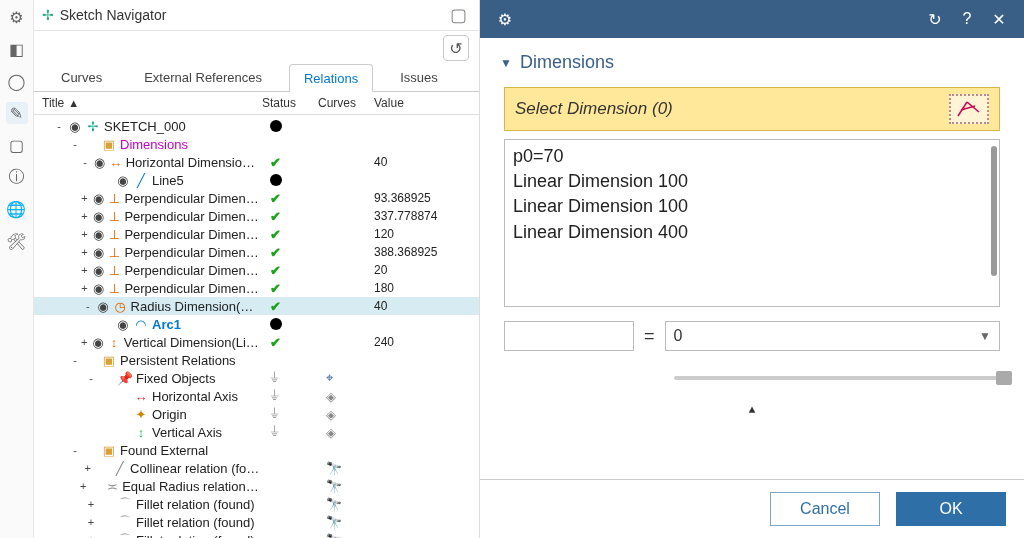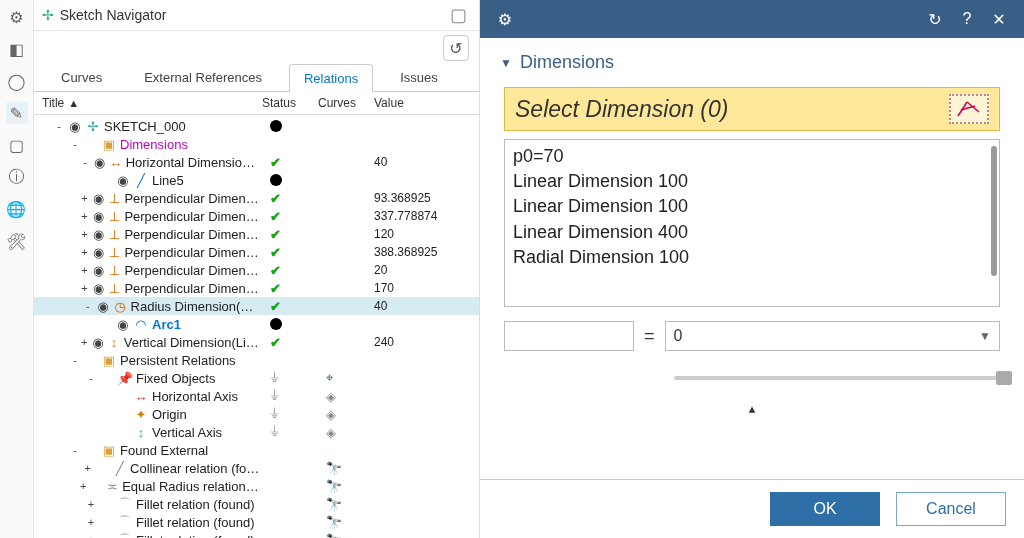--- a/index.html
+++ b/index.html
@@ -44,21 +44,21 @@
   
   .ep { flex:1; display:flex; flex-direction:column; }
   .ep-header { background:#3a5f87; color:#fff; display:flex; align-items:center; padding:8px 14px; gap:10px; }
   .ep-header .title { font-size:20px; }
   .ep-header .hicon { width:22px; height:22px; display:inline-flex; align-items:center; justify-content:center; cursor:pointer;}
   .ep-header .spacer { flex:1; }
   .ep-body { padding:14px 20px 0 20px; display:flex; flex-direction:column; flex:1; overflow:hidden;}
   .section-head { display:flex; align-items:center; gap:8px; color:#3a5f87; font-size:18px; margin-bottom:14px; cursor:pointer;}
   .section-head .tri { color:#3a5f87; font-size:12px;}
   .sel-row { display:flex; align-items:center; background:#ffe89a; border:1px solid #d9b84a; padding:6px 10px; margin:0 4px 8px 4px; }
-  .sel-row .txt { font-size:23px; font-style:italic; color:#333;}
+  .sel-row .txt { font-size:17px; font-style:italic; color:#333;}
   .sel-row .pick { margin-left:auto; width:40px; height:30px; border:2px dotted #b88; display:flex; align-items:center; justify-content:center; background:#fff4d6; }
   .listbox { border:1px solid #bbb; background:#fff; margin:0 4px; height:168px; position:relative; }
   .listbox .items { padding:4px 8px; font-size:18px; color:#222; line-height:1.4; }
   .listbox .sbar { position:absolute; right:2px; top:6px; width:6px; height:130px; background:#999; border-radius:3px; }
   .eqrow { display:flex; align-items:center; gap:10px; margin:14px 4px 0 4px; }
   .eqrow input.small { width:130px; height:30px; border:1px solid #bbb; background:#fff; padding:0 6px; font-size:14px;}
   .eqrow .eq { font-size:18px; color:#333; }
   .eqrow .numfield { flex:1; display:flex; align-items:center; border:1px solid #bbb; height:30px; padding:0 8px; background:#fff; }
   .eqrow .numfield .val { flex:1; font-size:16px; color:#333;}
   .eqrow .numfield .dd { color:#666; cursor:pointer; font-size:12px;}
@@ -277,21 +277,21 @@
           </span>
           <span class="ico">
             <span style="color:#d60">⊥</span>
           </span>
           <span class="lbl ">Perpendicular Dimension(...</span>
         </div>
         <div class="rc status">
           <span class="chk">✔</span>
         </div>
         <div class="rc source"></div>
-        <div class="rc value sm">170</div>
+        <div class="rc value sm">180</div>
       </div>
       <div class="row selected">
         <div class="rc title">
           <span class="indent" style="width:40px"></span>
           <span class="tw">-</span>
           <span class="eye">
             <span title="visible">◉</span>
           </span>
           <span class="ico">
             <span style="color:#d60">◷</span>
@@ -547,35 +547,34 @@
             </g>
           </svg>
       </span>
     </div>
     <div class="listbox">
       <div class="items" id="eplist">
           <div>p0=70</div>
           <div>Linear Dimension 100</div>
           <div>Linear Dimension 100</div>
           <div>Linear Dimension 400</div>
-          <div>Radial Dimension 100</div>
         </div>
       <div class="sbar"></div>
     </div>
     <div class="eqrow">
       <input class="small" value="" style="">
       <span class="eq">=</span>
       <div class="numfield">
         <span class="val">0</span>
         <span class="dd">▼</span>
       </div>
     </div>
     <div class="slider">
       <div class="track"></div>
       <div class="thumb"></div>
     </div>
     <div class="collapse">▴</div>
   </div>
   <div class="ep-footer">
+    <div class="btn secondary">Cancel</div>
     <div class="btn primary">OK</div>
-    <div class="btn secondary">Cancel</div>
   </div>
 </div>
 
 </body></html>

